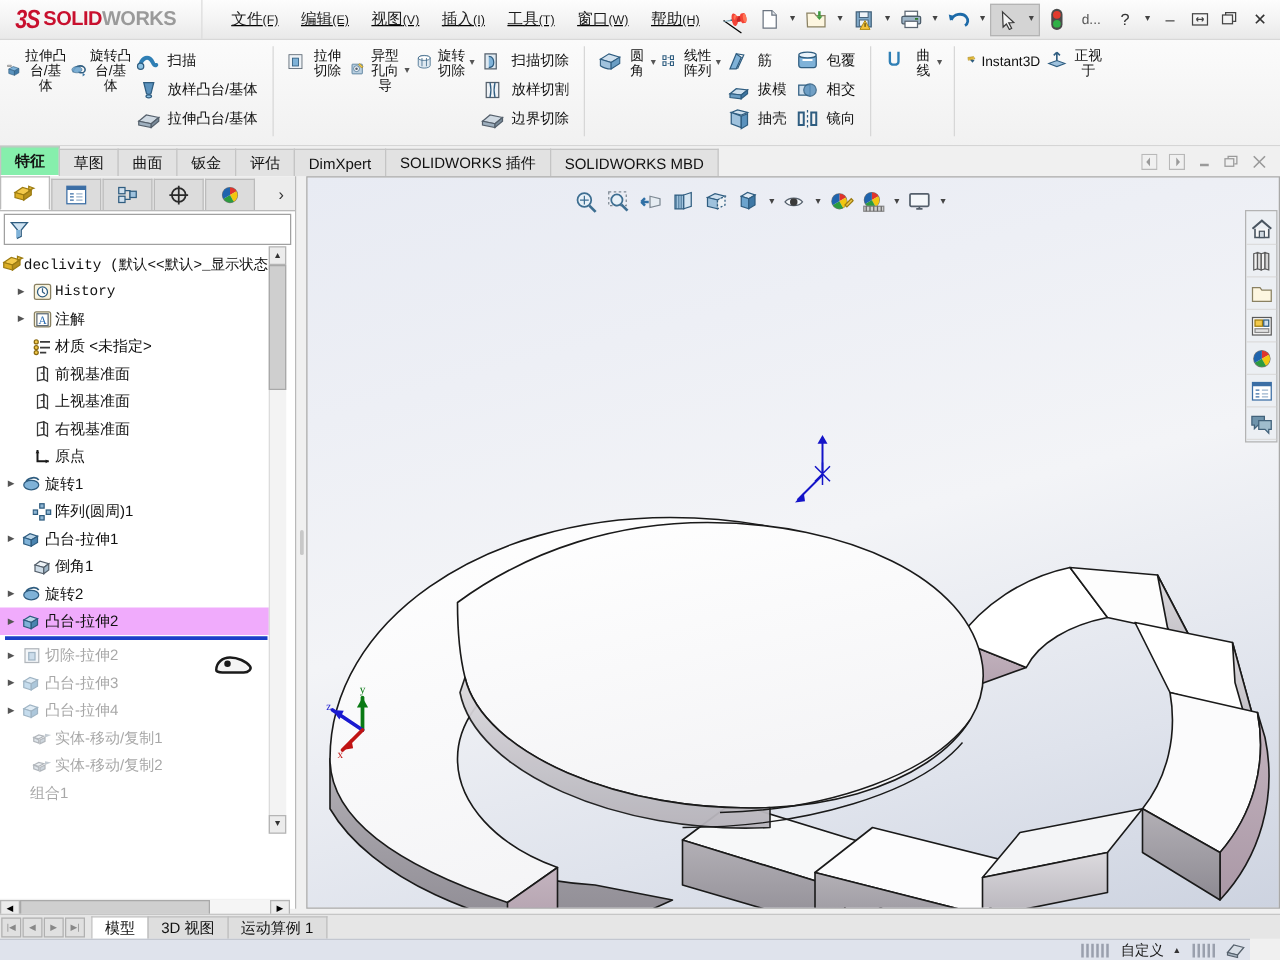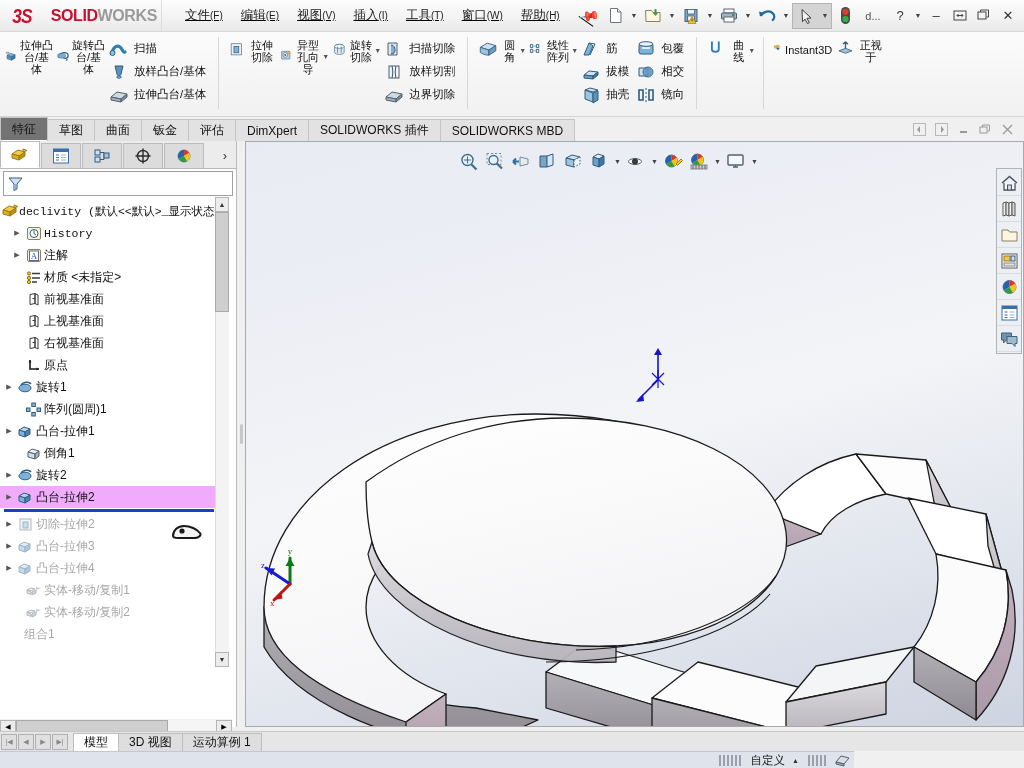--- a/index.html
+++ b/index.html
@@ -17,21 +17,21 @@
   .titlebar {
     position:absolute; left:0; top:0; width:1024px; height:32px;
     background:linear-gradient(to bottom,#fdfdfd 0%,#f3f3f3 55%,#e9e9e9 100%);
     border-bottom:1px solid #d8d8d8;
     display:flex; align-items:center;
   }
   .logo { width:162px; height:31px; display:flex; align-items:center; padding-left:10px;
           border-right:1px solid #dcdcdc; }
   .logo-mark { font-size:21px; font-weight:bold; color:#c8102e; font-style:italic;
                letter-spacing:-1px; transform:scaleX(0.82); }
-  .logo-text { font-size:16px; font-weight:bold; color:#c8102e; letter-spacing:-0.4px; margin-left:17px;}
+  .logo-text { font-size:16px; font-weight:bold; color:#c8102e; letter-spacing:-0.4px; margin-left:1px;}
   .logo-text .light { color:#9a9a9a; font-weight:bold; }
 
   .menubar { display:flex; align-items:center; height:32px; margin-left:14px;text-decoration:underline; }
   .menu-item { padding:4px 9px; font-size:12.5px; color:#1c1c1c; cursor:default; white-space:nowrap;}
   .menu-item .mn { font-size:10px; }
   .pin { margin-left:12px; color:#2f6f8f; font-size:14px; transform:rotate(35deg); }
 
   .tb-right { margin-left:auto; display:flex; align-items:center; height:32px; padding-right:4px; }
   .tbtn { width:26px; height:26px; display:flex; align-items:center; justify-content:center; }
   .caret { width:12px; height:26px; display:flex; align-items:center; justify-content:center;
@@ -62,21 +62,21 @@
   
   .cmdtabs {
     position:absolute; left:0; top:117px; width:1024px; height:24px;
     background:#f0f0f0; display:flex; align-items:flex-end;
   }
   .ctab {
     height:22px; padding:0 11px; display:flex; align-items:center; font-size:12px;
     background:#e2e2e2; border:1px solid #c4c4c4; border-bottom:none; margin-right:-1px;
     color:#111; white-space:nowrap;
   }
-  .ctab.active { background:#737373; height:24px; border-bottom:1px solid #fff; font-weight:normal;}
+  .ctab.active { background:#86efac; height:24px; border-bottom:1px solid #fff; font-weight:bold;}
   .cmdtabs-right { margin-left:auto; display:flex; align-items:center; padding:0 6px 2px 0; }
   .docbtn { width:22px; height:20px; display:flex; align-items:center; justify-content:center;
             font-size:11px; color:#9a9a9a; }
 
   
   .main { position:absolute; left:0; top:141px; width:1024px; height:586px; background:#f0f0f0; }
 
   
   .fm { position:absolute; left:0; top:0; width:237px; height:586px;
         background:#fff; border-right:1px solid #b9b9b9; }
@@ -140,21 +140,21 @@
               background:#cfcfcf; border:1px solid #a9a9a9; }
 
   .tabbar { position:absolute; left:0; top:731px; width:1024px; height:20px;
             background:#e6e6e6; border-top:1px solid #c6c6c6; display:flex; align-items:center; }
   .navbtn { width:16px; height:16px; margin-left:1px; background:#e0e0e0; border:1px solid #b0b0b0;
             display:flex; align-items:center; justify-content:center; font-size:7px; color:#888; }
   .btab { height:18px; padding:0 10px; display:flex; align-items:center; font-size:12px;
           background:#dedede; border:1px solid #bdbdbd; border-bottom:none; margin-left:-1px; color:#111;}
   .btab.active { background:#fff; }
 
-  .statusbar { position:absolute; left:0; top:751px; width:854px; height:17px;
+  .statusbar { position:absolute; left:0; top:751px; width:1000px; height:17px;
                background:#dfe3ec; border-top:1px solid #c3c7d0;
                display:flex; align-items:center; font-size:11.5px; color:#1a1a1a; }
   .grips { display:flex; align-items:center; gap:2px; margin:0 6px; }
   .grip { width:2px; height:11px; background:#9aa0ad; }
   .st-label { margin:0 4px; }
   .st-arrow { font-size:7px; color:#333; margin:0 3px; }
 </style>
 </head>
 <body>
 

